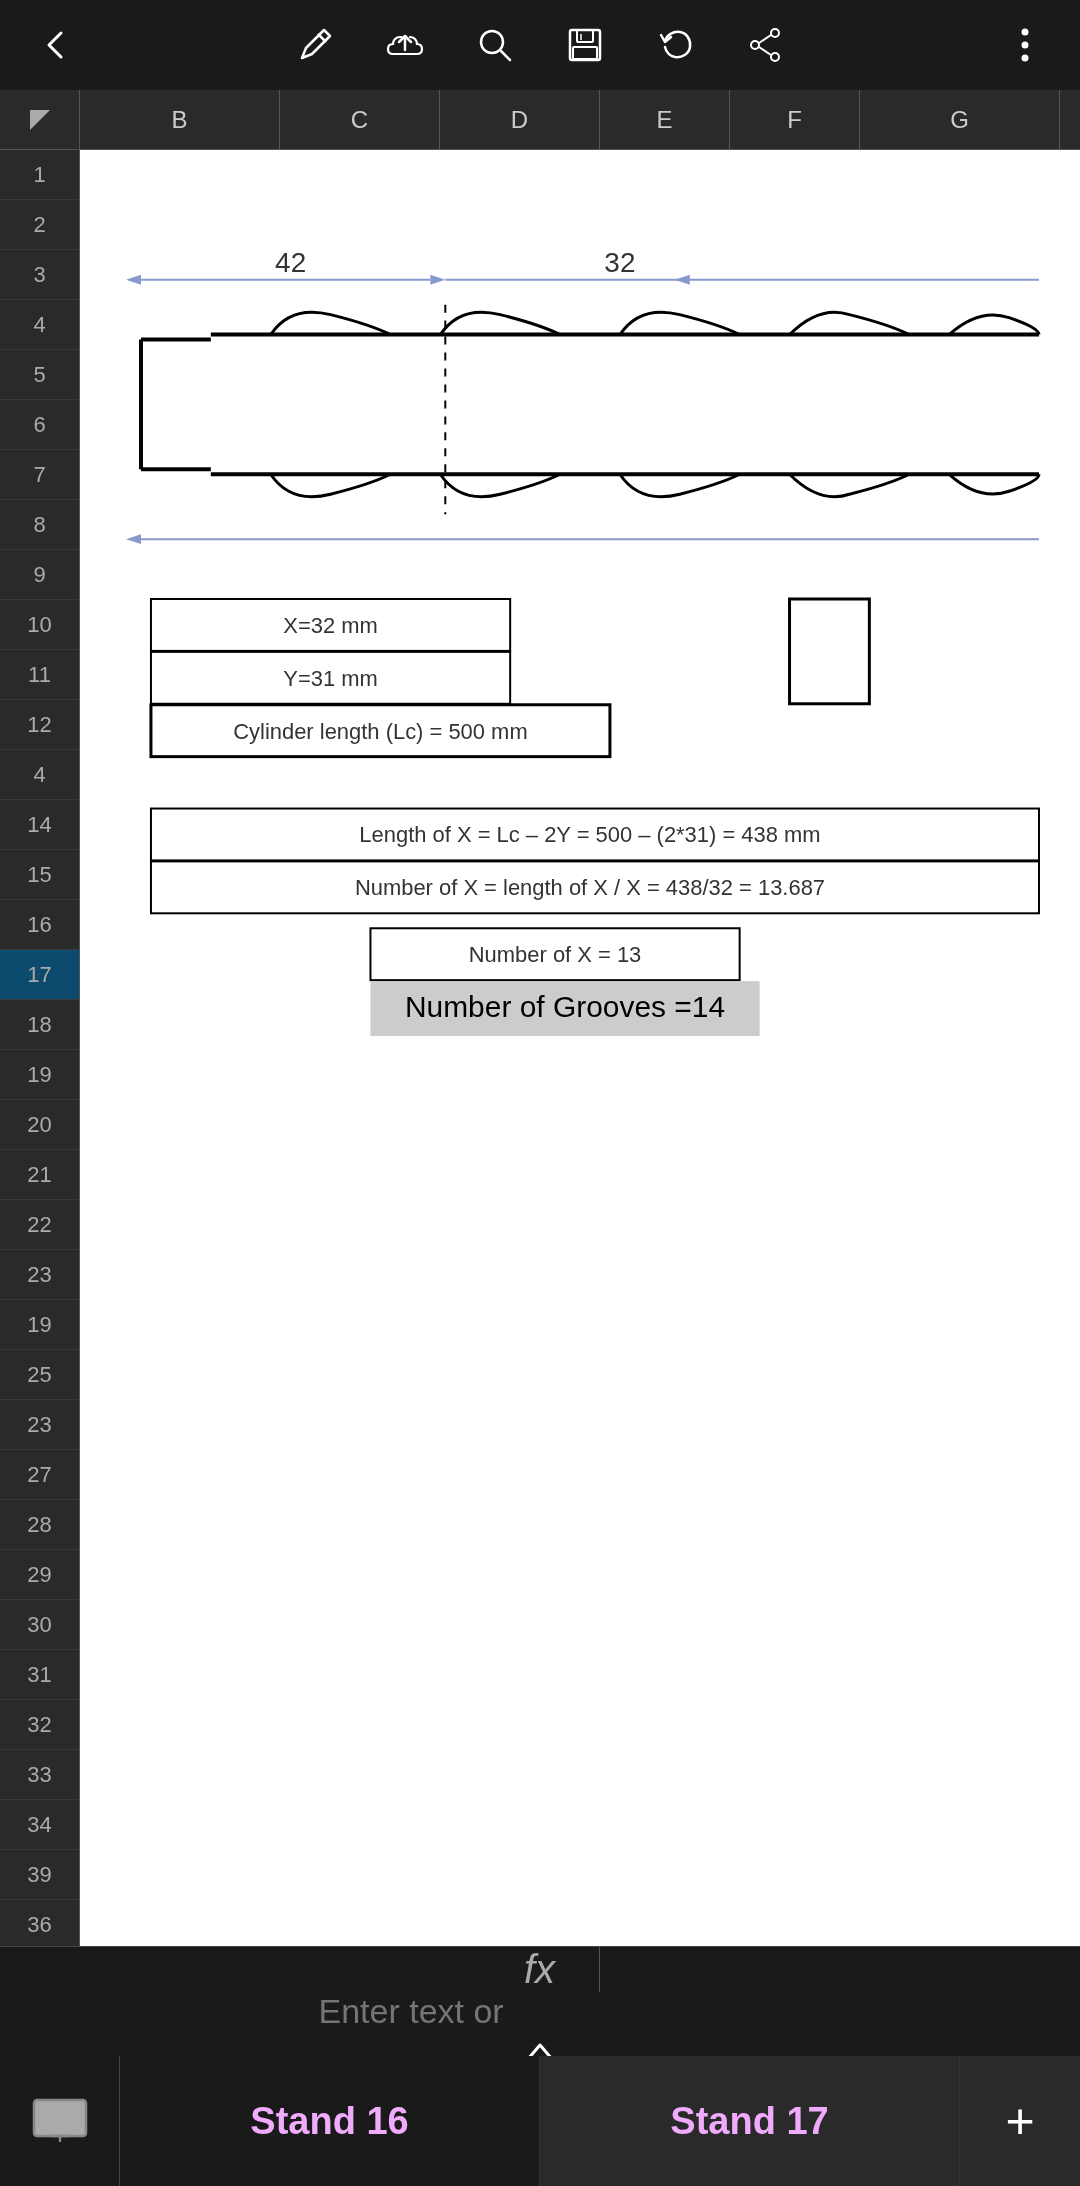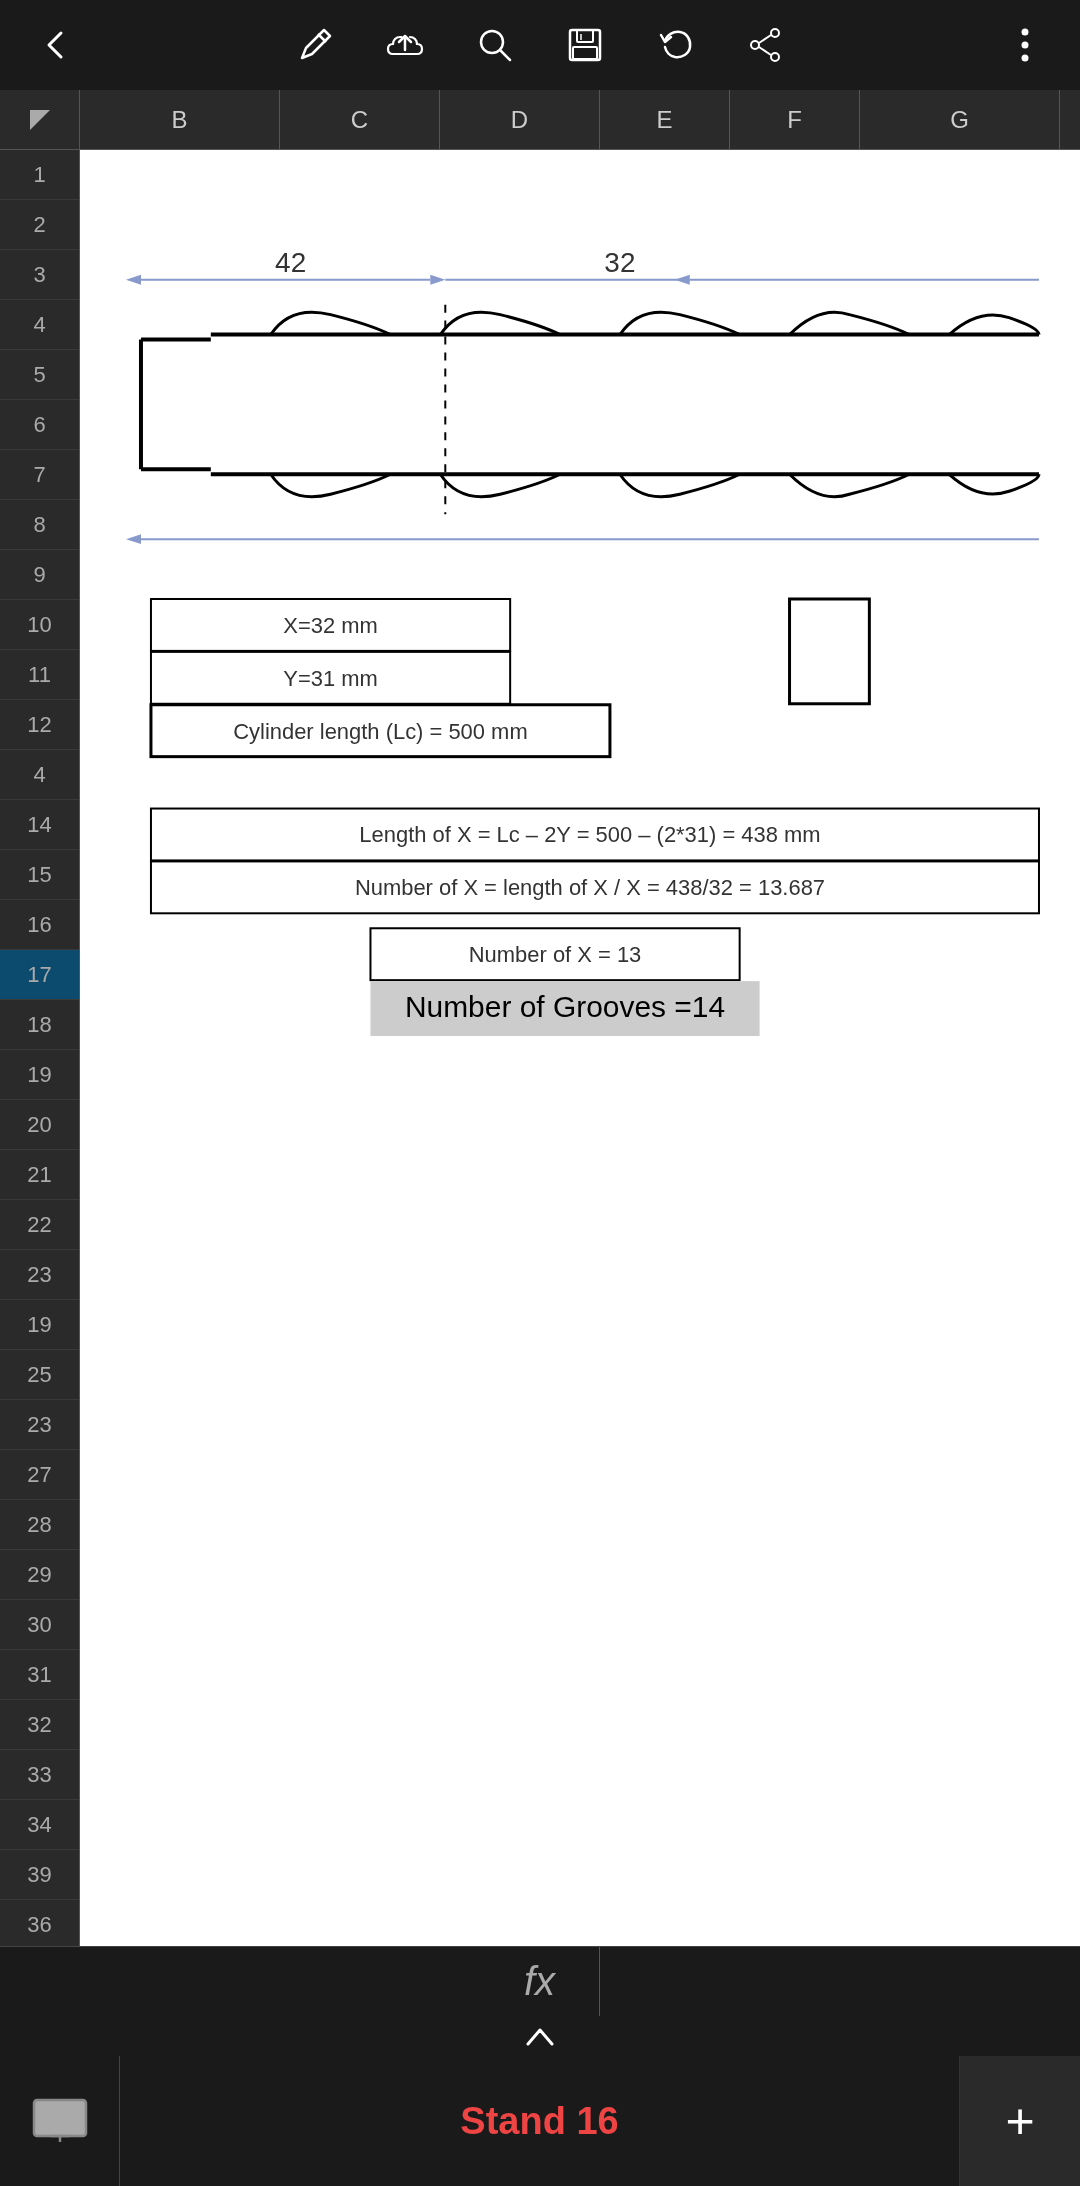--- a/index.html
+++ b/index.html
@@ -168,21 +168,21 @@
       width: 120px;
       display: flex; align-items: center; justify-content: center;
       border-right: 1px solid #444;
     }
     .tab-screen-icon svg {
       fill: #aaa;
     }
     .tab-item {
       flex: 1;
       display: flex; align-items: center; justify-content: center;
-      color: #ef4444;
+      color: #f0abfc;
       font-size: 38px;
       font-weight: bold;
       border-right: 1px solid #333;
       cursor: pointer;
     }
     .tab-item.active {
       background: #2a2a2a;
     }
     .tab-add {
       width: 120px;
@@ -388,32 +388,36 @@
 
         <rect x="280" y="833" width="390" height="55" fill="#cccccc" stroke="#000" stroke-width="0"></rect>
         <text x="475" y="869" font-size="30" fill="#000" text-anchor="middle" font-family="Arial" font-weight="normal">Number of Grooves =14</text>
       </svg>
     </div>
   </div>
 </div>
 
 <div class="formula-bar">
   <div class="formula-fx">fx</div>
+  <input class="formula-input" type="text" placeholder="Enter text or" style="">
   <div class="formula-chevron">
     <svg width="40" height="40" viewBox="0 0 40 40" fill="none">
       <path d="M8 28L20 14L32 28" stroke="white" stroke-width="3" stroke-linecap="round" stroke-linejoin="round"></path>
     </svg>
   </div>
 </div>
 
 <div class="bottom-tabs">
   <div class="tab-screen-icon">
     <svg width="60" height="50" viewBox="0 0 60 50" fill="none">
       <rect x="4" y="4" width="52" height="36" rx="3" stroke="#888" stroke-width="2.5"></rect>
       <line x1="20" y1="40" x2="40" y2="40" stroke="#888" stroke-width="2.5"></line>
       <line x1="30" y1="40" x2="30" y2="46" stroke="#888" stroke-width="2.5"></line>
     </svg>
   </div>
   <div class="tab-item">
     <span>Stand 16</span>
   </div>
+  <div class="tab-item active">
+    <span>Stand 17</span>
+  </div>
   <div class="tab-add">+</div>
 </div>
 
 </body></html>

